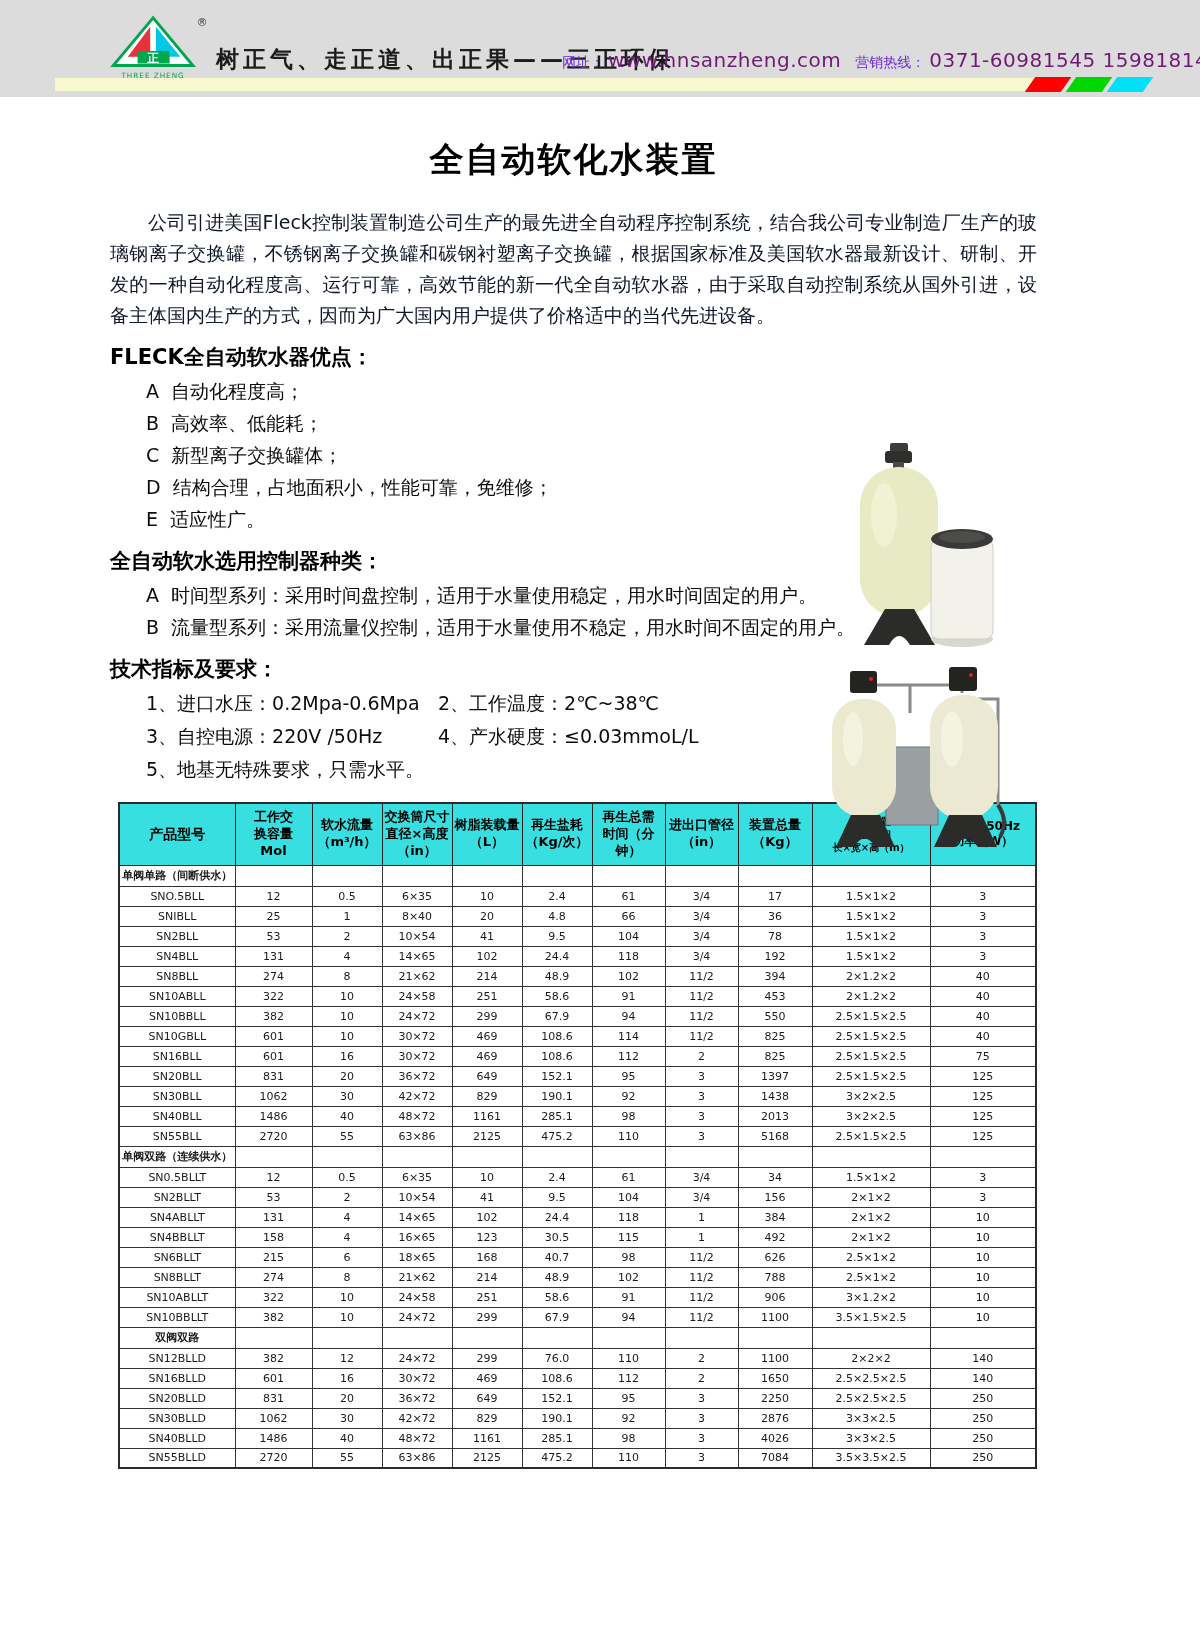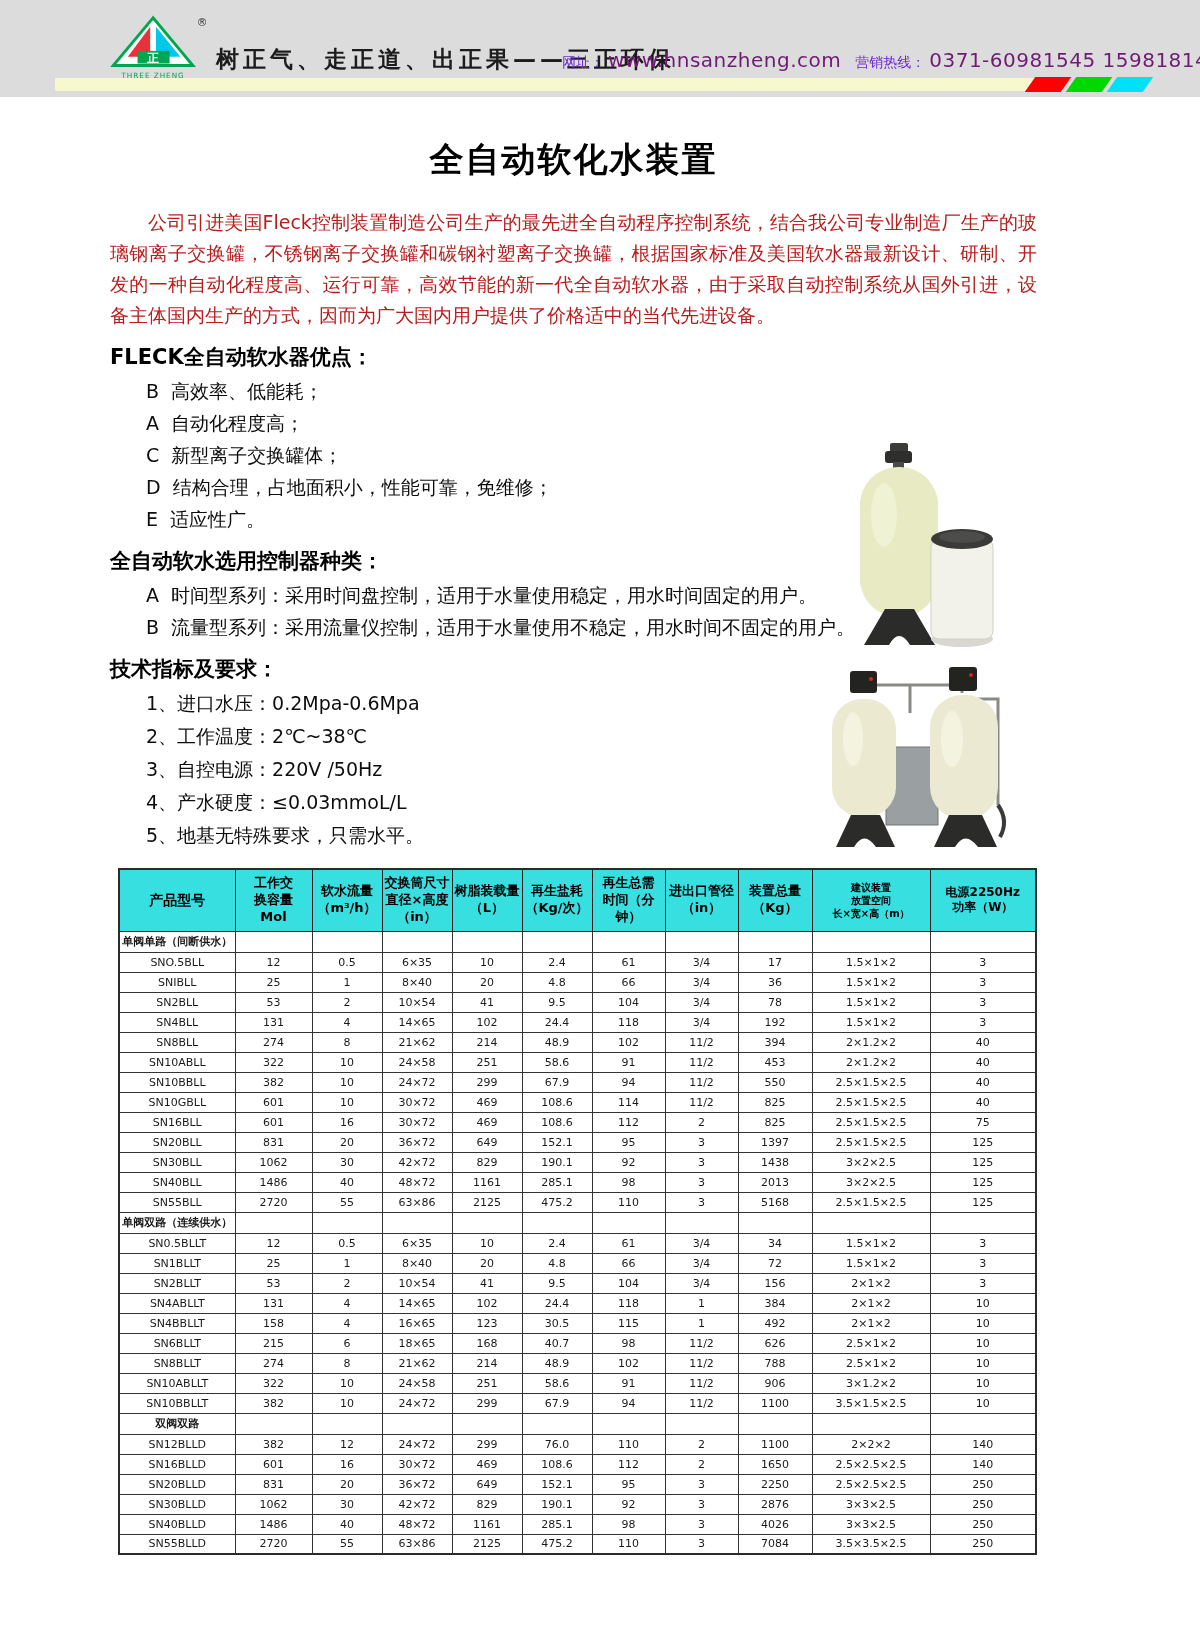--- a/index.html
+++ b/index.html
@@ -31,30 +31,30 @@
   .chip.cyan  { background:var(--chip-cyan,#00e0f8); }
 
   
   .content { position:relative; width:1032px; }
   .doc-title {
     margin:40px 0 0 110px; width:927px; text-align:center;
     font-size:34px; font-weight:bold; color:#000; letter-spacing:2px;
   }
   .intro {
     margin:24px 6px 0 110px; width:927px;
-    font-size:19px; line-height:31px; text-align:justify; text-indent:2em; color:#b91c1c;
+    font-size:19px; line-height:31px; text-align:justify; text-indent:2em; color:#0f172a;
   }
   .sec-heading {
     margin:12px 0 4px 110px;
     font-size:21px; font-weight:bold; color:#000;
   }
   .item-row { margin-left:146px; max-width:720px; font-size:19px; line-height:32px; color:#0d0d0d; }
   .item-row .item-label { margin-right:12px; }
   .specs { margin-left:146px; }
-  .spec-line { display:flex; font-size:19px; line-height:33px; color:#0d0d0d;flex-direction:column; }
+  .spec-line { display:flex; font-size:19px; line-height:33px; color:#0d0d0d; }
   .spec-cell-a { width:292px; }
 
   
   .img-single { position:absolute; left:828px; top:300px; width:182px; height:216px; }
   .img-duplex { position:absolute; left:810px; top:518px; width:208px; height:196px; }
   .img-single svg, .img-duplex svg { width:100%; height:100%; }
 
   
   table.spec-table {
     margin:16px 0 0 118px; width:917px;
@@ -111,24 +111,24 @@
   </div>
 
   <div class="content">
 
     <h1 class="doc-title">全自动软化水装置</h1>
 
     <p class="intro">公司引进美国Fleck控制装置制造公司生产的最先进全自动程序控制系统，结合我公司专业制造厂生产的玻璃钢离子交换罐，不锈钢离子交换罐和碳钢衬塑离子交换罐，根据国家标准及美国软水器最新设计、研制、开发的一种自动化程度高、运行可靠，高效节能的新一代全自动软水器，由于采取自动控制系统从国外引进，设备主体国内生产的方式，因而为广大国内用户提供了价格适中的当代先进设备。</p>
 
     <h2 class="sec-heading">FLECK全自动软水器优点：</h2>
     <div class="item-row">
+      <span class="item-label">A</span><span>自动化程度高；</span>
+    </div>
+    <div class="item-row">
       <span class="item-label">B</span><span>高效率、低能耗；</span>
-    </div>
-    <div class="item-row">
-      <span class="item-label">A</span><span>自动化程度高；</span>
     </div>
     <div class="item-row">
       <span class="item-label">C</span><span>新型离子交换罐体；</span>
     </div>
     <div class="item-row">
       <span class="item-label">D</span><span>结构合理，占地面积小，性能可靠，免维修；</span>
     </div>
     <div class="item-row">
       <span class="item-label">E</span><span>适应性广。</span>
     </div>
@@ -436,33 +436,20 @@
             <td>6×35</td>
             <td>10</td>
             <td>2.4</td>
             <td>61</td>
             <td>3/4</td>
             <td>34</td>
             <td>1.5×1×2</td>
             <td>3</td>
           </tr>
           <tr class="data-row">
-            <td>SN1BLLT</td>
-            <td>25</td>
-            <td>1</td>
-            <td>8×40</td>
-            <td>20</td>
-            <td>4.8</td>
-            <td>66</td>
-            <td>3/4</td>
-            <td>72</td>
-            <td>1.5×1×2</td>
-            <td>3</td>
-          </tr>
-          <tr class="data-row">
             <td>SN2BLLT</td>
             <td>53</td>
             <td>2</td>
             <td>10×54</td>
             <td>41</td>
             <td>9.5</td>
             <td>104</td>
             <td>3/4</td>
             <td>156</td>
             <td>2×1×2</td>

